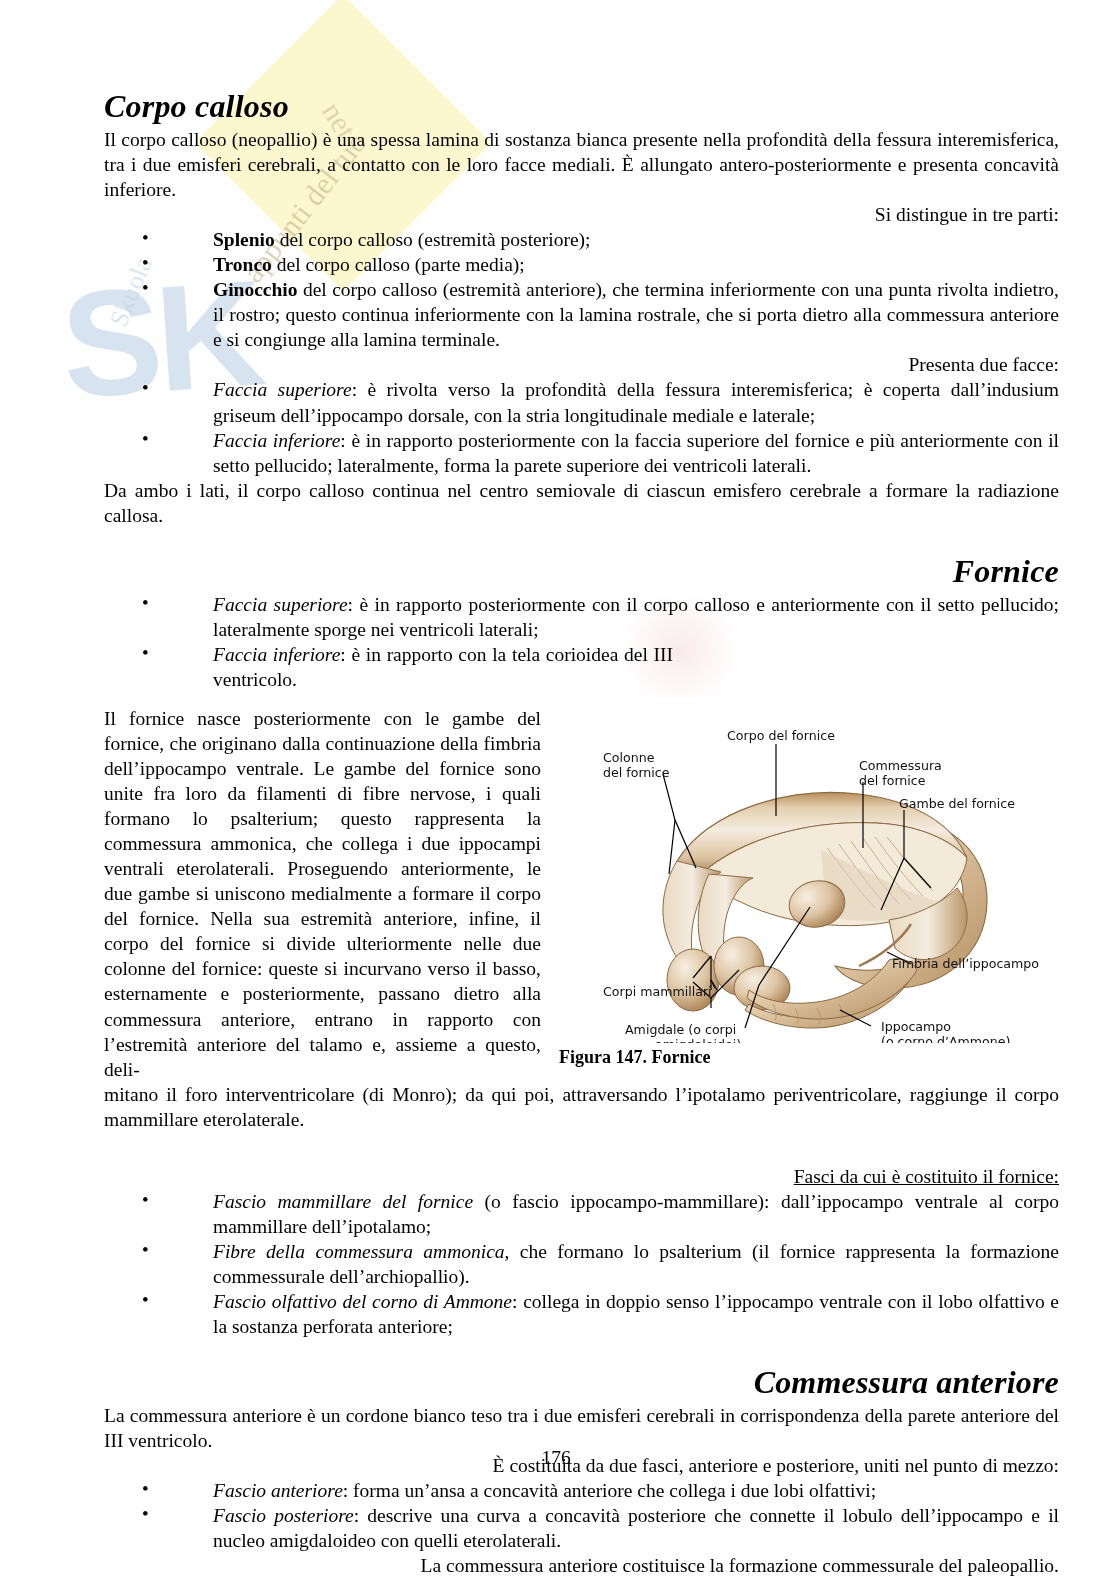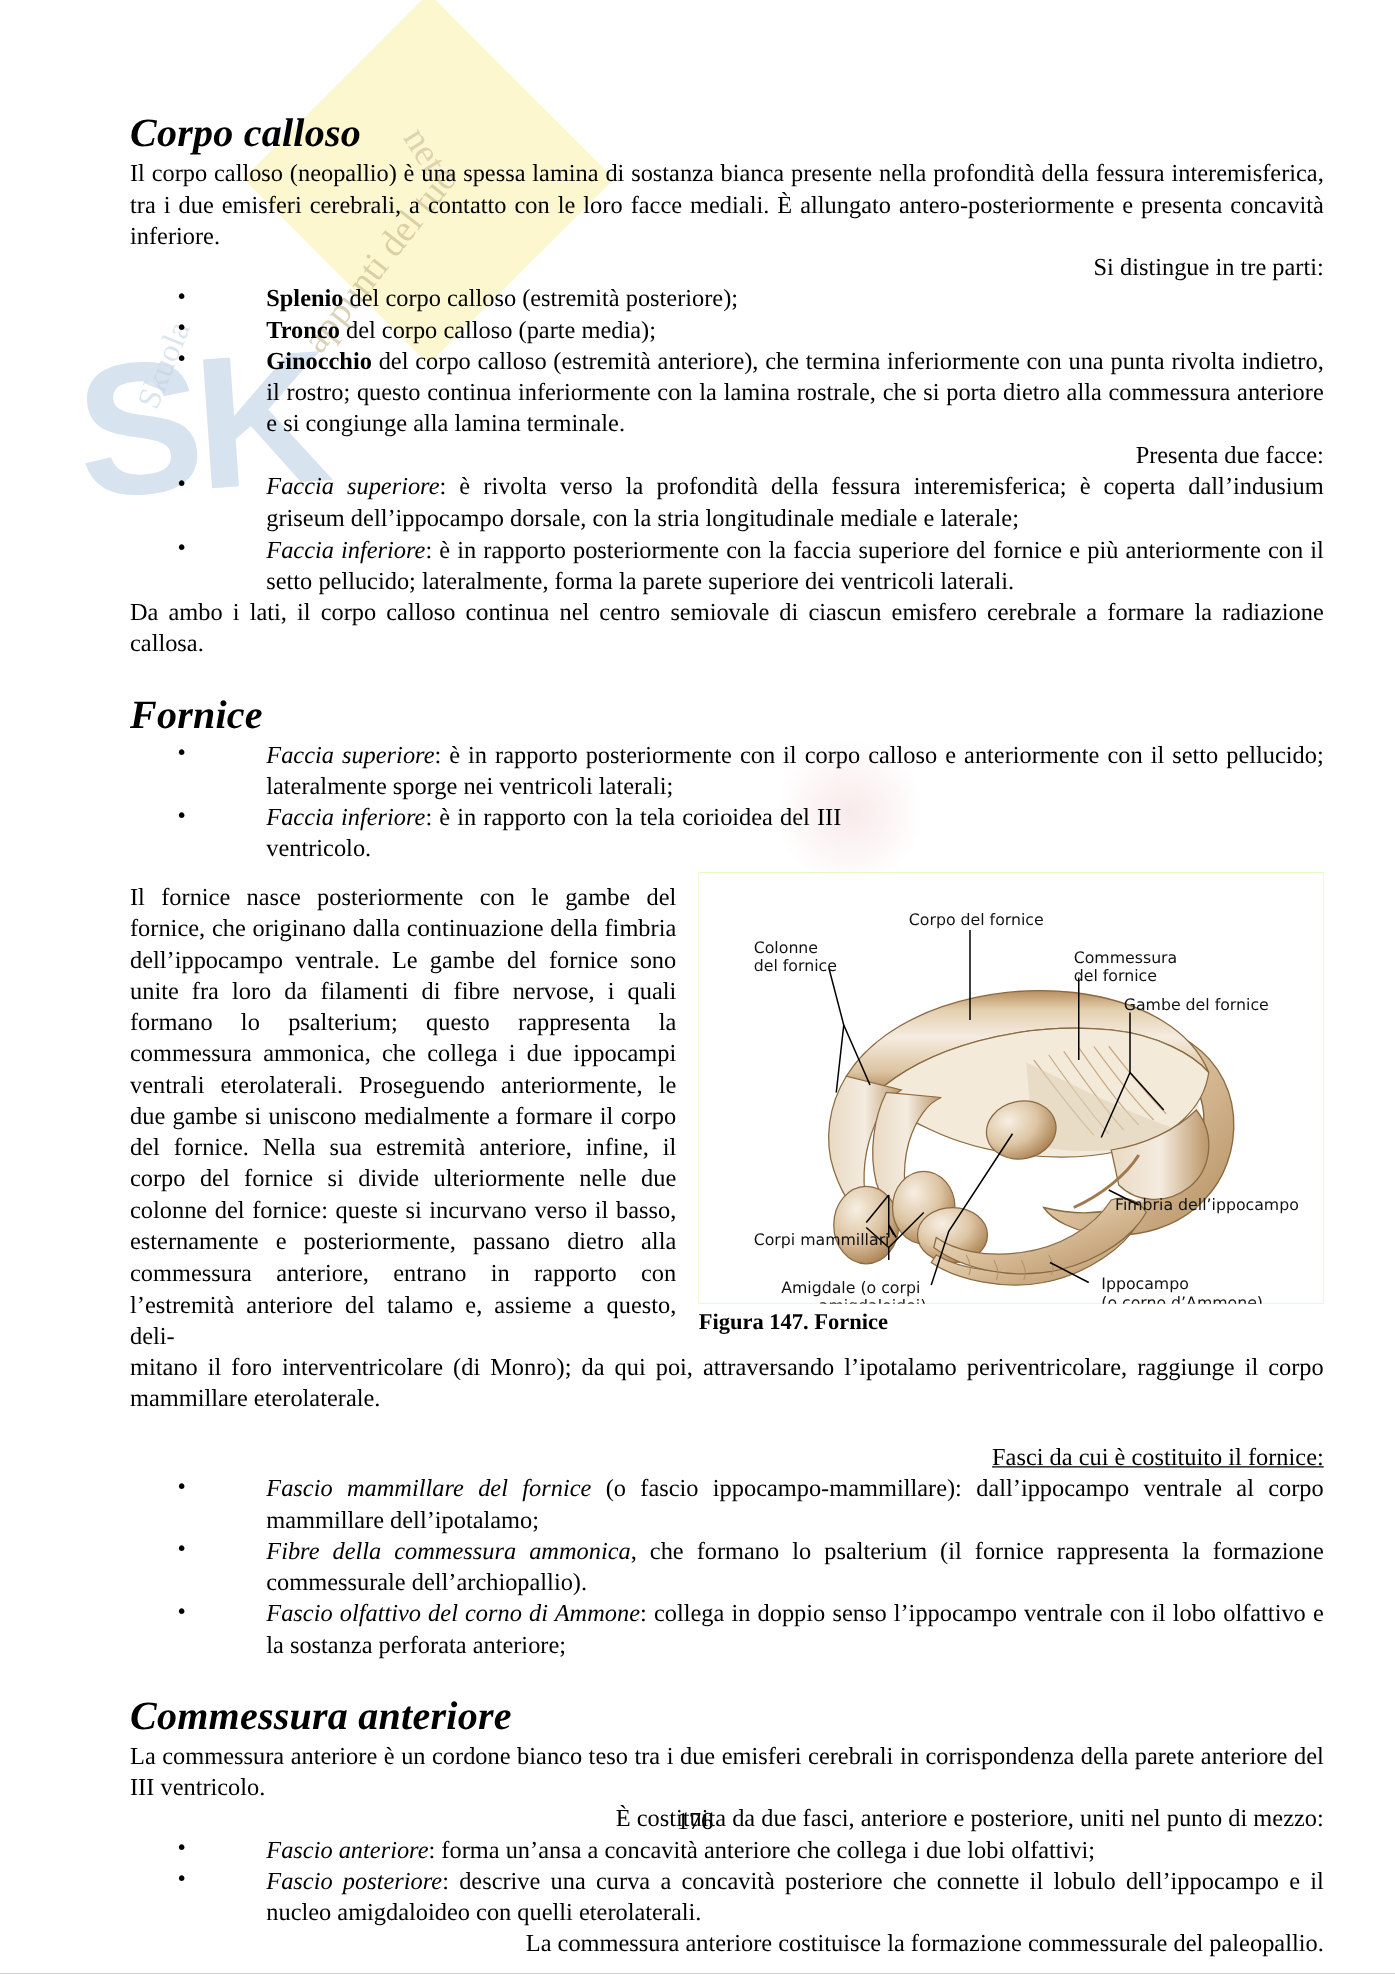--- a/index.html
+++ b/index.html
@@ -99,21 +99,21 @@
     padding: 88px 57px 0 104px;
   }
   h2.sec {
     font-family: "Liberation Serif", "DejaVu Serif", serif;
     font-weight: 700;
     font-style: italic;
     font-size: 32px;
     margin: 0 0 2px 0;
     letter-spacing: .2px;
   }
-  h2.sec.spaced { margin-top: 25px; }
+  h2.sec.spaced { margin-top: 25px; text-align: right; }
   p.body {
     font-size: 19.5px;
     line-height: 1.285;
     margin: 0;
     text-align: justify;
     text-justify: inter-word;
     hyphens: manual;
   }
   p.body.lead { text-indent: 0; }
   p.nojust { text-align: right; }
@@ -147,21 +147,21 @@
     float: right;
     width: 500px;
     margin: 6px 0 4px 18px;
     position: relative;
     z-index: 3;
   }
   .figbox {
     width: 500px;
     height: 345px;
     position: relative;
-    background: #bef264;
+    background: #8b5cf6;
   }
   .figcap {
     font-size: 18px;
     font-weight: 700;
     margin-top: 4px;
     font-family: "Liberation Serif", serif;
   }
   .fig-svg { display: block; width: 500px; height: 345px; }
   .fl {
     font-family: "DejaVu Sans", "Liberation Sans", sans-serif;
@@ -370,21 +370,21 @@
         </svg>
       </div>
       <div class="figcap">Figura 147. Fornice</div>
     </div>
 
     <p class="body" style="margin-top:14px;">Il fornice nasce posteriormente con le gambe del fornice, che originano dalla continuazione della fimbria dell’ippocampo ventrale. Le gambe del fornice sono unite fra loro da filamenti di fibre nervose, i quali formano lo psalterium; questo rappresenta la commessura ammonica, che collega i due ippocampi ventrali eterolaterali. Proseguendo anteriormente, le due gambe si uniscono medialmente a formare il corpo del fornice. Nella sua estremità anteriore, infine, il corpo del fornice si divide ulteriormente nelle due colonne del fornice: queste si incurvano verso il basso, esternamente e posteriormente, passano dietro alla commessura anteriore, entrano in rapporto con l’estremità anteriore del talamo e, assieme a questo, deli-</p>
     <p class="body">mitano il foro interventricolare (di Monro); da qui poi, attraversando l’ipotalamo periventricolare, raggiunge il corpo mammillare eterolaterale.</p>
 
     <div class="clearer"></div>
 
-    <p class="body nojust" style="margin-top:22px;">
+    <p class="body nojust" style="margin-top:32px;">
       <span class="u">Fasci da cui è costituito il fornice:</span>
     </p>
 
     <ul class="bl">
       <li>
         <span class="i">Fascio mammillare del fornice</span><span> (o fascio ippocampo-mammillare): dall’ippocampo ventrale al corpo mammillare dell’ipotalamo;</span>
       </li>
       <li>
         <span class="i">Fibre della commessura ammonica</span><span>, che formano lo psalterium (il fornice rappresenta la formazione commessurale dell’archiopallio).</span>
       </li>

